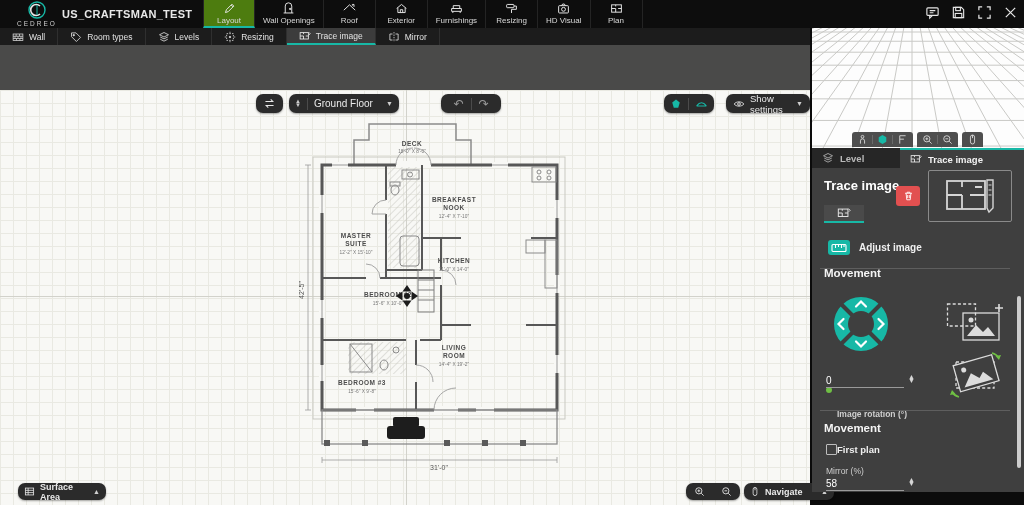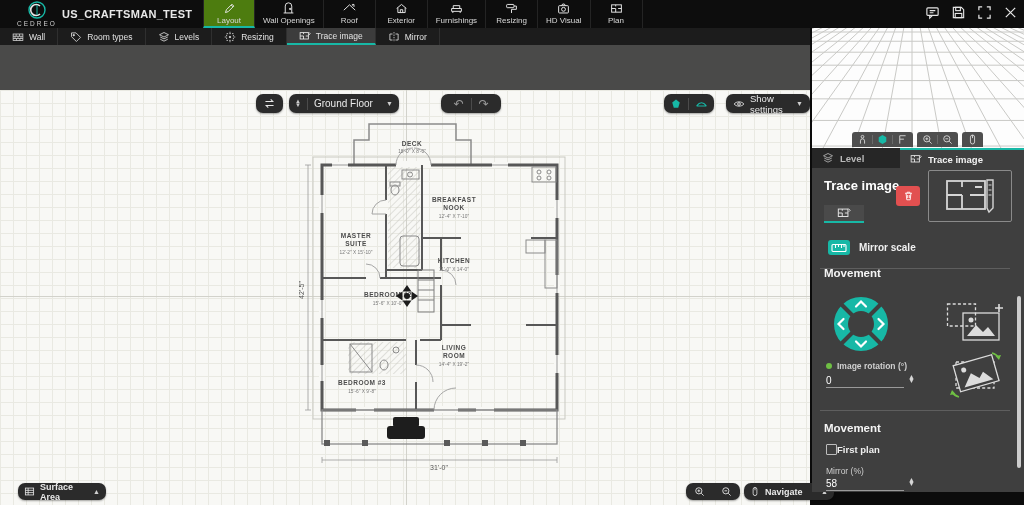--- a/index.html
+++ b/index.html
@@ -568,21 +568,21 @@
       </svg>
   </div>
 
   <div class="adjrow">
     <span class="adjbtn">
       <svg width="16" height="10" viewBox="0 0 16 10" fill="none" stroke="#ffffff" stroke-width="1.1">
           <rect x="1" y="1.5" width="14" height="7" rx="1"></rect>
           <path d="M4.5 1.5 V5 M7.5 1.5 V4 M10.5 1.5 V5 M13 1.5 V4"></path>
         </svg>
     </span>
-    <span class="adjlbl">Mirror scale</span>
+    <span class="adjlbl">Adjust image</span>
   </div>
 
   <div class="pdiv" style="top:120px;"></div>
   <div class="sechead" style="top:119px;">Movement</div>
 
   <svg width="58" height="58" viewBox="0 0 58 58" style="position:absolute;left:20px;top:147px;">
     <circle cx="29" cy="29" r="20" fill="none" stroke="#17b8a6" stroke-width="14"></circle>
     <g stroke="#3f3f3f" stroke-width="4">
       <line x1="9" y1="9" x2="49" y2="49"></line>
       <line x1="49" y1="9" x2="9" y2="49"></line>
@@ -598,21 +598,21 @@
   <svg width="58" height="46" viewBox="0 0 58 46" style="position:absolute;right:20px;top:152px;" fill="none" stroke="#dcdcdc" stroke-width="1.3">
     <rect x="1.5" y="4" width="28" height="22" stroke-dasharray="3 2.2"></rect>
     <rect x="17" y="13" width="36" height="27"></rect>
     <path d="M21 36 L30 25 L37 32 L42 27 L49 36 Z" fill="#dcdcdc" stroke="none"></path>
     <circle cx="25" cy="20" r="2.5" fill="#dcdcdc" stroke="none"></circle>
     <path d="M53 4 V12 M49 8 H57" stroke-width="1.6"></path>
   </svg>
 
   <div style="position:absolute;left:14px;top:213px;display:flex;align-items:center;">
     <span class="greendot"></span>
-    <span class="fieldlbl" style="font-weight:bold;">Image rotation (°)</span>
+    <span class="fieldlbl" style="font-weight:bold;margin-top:48px;">Image rotation (°)</span>
   </div>
   <input class="pinput" style="position: absolute; left: 14px; top: 226px;" value="0">
   <div class="stepper" style="position:absolute;left:96px;top:227px;">▲<br>▼</div>
 
   <svg width="64" height="58" viewBox="0 0 64 58" style="position:absolute;right:16px;top:198px;" fill="none" stroke="#dcdcdc" stroke-width="1.3">
     <rect x="12" y="16" width="38" height="26" stroke-dasharray="3 2.2"></rect>
     <g transform="rotate(-16 31 27)">
       <rect x="12" y="14" width="40" height="27" fill="#3f3f3f"></rect>
       <path d="M17 38 L27 26 L34 33 L39 28 L47 38 Z" fill="#dcdcdc" stroke="none"></path>
       <circle cx="21" cy="21" r="2.5" fill="#dcdcdc" stroke="none"></circle>

